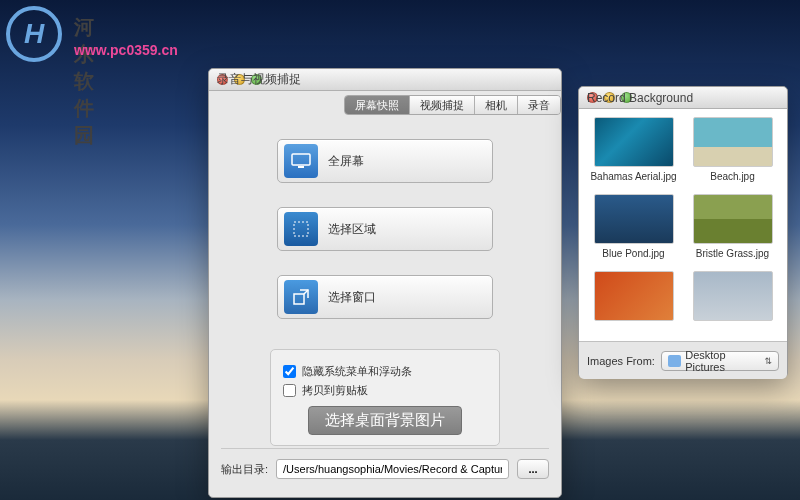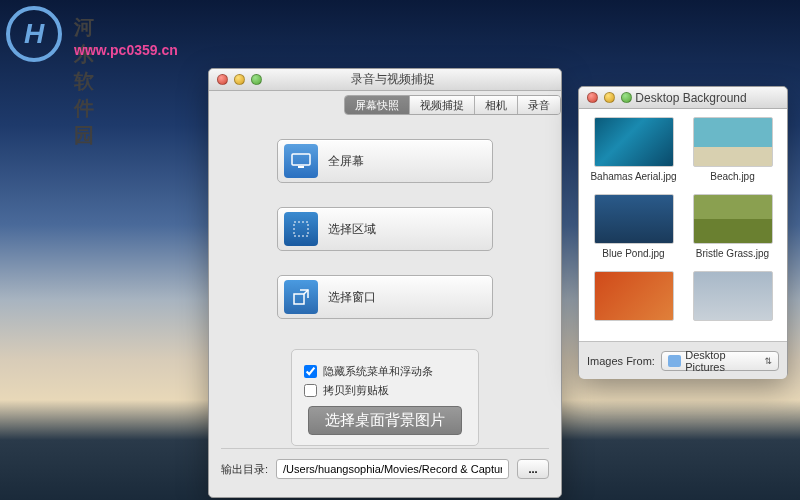--- a/index.html
+++ b/index.html
@@ -25,39 +25,39 @@
   .titlebar {
     height:22px; background:linear-gradient(#f7f7f7,#d8d8d8);
     border-bottom:1px solid #b0b0b0; border-radius:5px 5px 0 0;
     display:flex; align-items:center; position:relative;
   }
   .tl { display:flex; gap:6px; margin-left:8px; }
   .tlb { width:11px; height:11px; border-radius:50%; border:1px solid rgba(0,0,0,0.25);}
   .tlb.r{background:radial-gradient(circle at 35% 30%,#ff9a92,#d14836);}
   .tlb.y{background:radial-gradient(circle at 35% 30%,#ffe07a,#d6a021);}
   .tlb.g{background:radial-gradient(circle at 35% 30%,#9be28a,#5aaa3a);}
-  .wtitle { position:absolute; left:16px; right:0; text-align:center; font-size:12px; color:#444;}
+  .wtitle { position:absolute; left:8px; right:0; font-size:12px; color:#444;}
 
   .win-main { top:68px; left:208px; width:354px; height:430px; }
   .tabs { display:flex; justify-content:flex-end; padding:4px 0; }
   .seg { display:flex; border:1px solid #a8a8a8; border-radius:4px; overflow:hidden; height:20px; }
   .seg button { background:linear-gradient(#fdfdfd,#e2e2e2); border:none; border-right:1px solid #b0b0b0; padding:0 10px; font-size:11px; color:#333; cursor:pointer;}
   .seg button:last-child{border-right:none;}
   .seg button.active{ background:linear-gradient(#8a8a8a,#7a7a7a); color:#fff;}
   .main-body { padding:20px 30px 10px; }
   .bigbtn { display:flex; align-items:center; gap:10px; width:216px; height:44px; margin:0 auto 24px;
     background:linear-gradient(#fdfdfd,#e4e4e4); border:1px solid #b0b0b0; border-radius:5px;
     box-shadow:0 1px 0 #fff inset; cursor:pointer;}
   .bigbtn .iconbox { width:34px; height:34px; margin-left:6px; border-radius:4px;
     display:flex; align-items:center; justify-content:center; color:#fff;}
   .ic-blue1{background:linear-gradient(#5aa0e0,#2a70c0);}
   .ic-blue2{background:linear-gradient(#3a8ad0,#1a5aa0);}
   .ic-blue3{background:linear-gradient(#4a9ae0,#2a6ab0);}
   .bigbtn .lbl{font-size:12px; color:#333;}
-  .checks { margin-top:30px; border:1px solid #c8c8c8; border-radius:5px; padding:10px 12px; background:#f0f0f0; width:188px; margin-left:auto; margin-right:auto;}
+  .checks { margin-top:30px; border:1px solid #c8c8c8; border-radius:5px; padding:10px 12px; background:#f0f0f0; width:230px; margin-left:auto; margin-right:auto;}
   .ck { display:flex; align-items:center; gap:6px; margin:4px 0;}
   .greybtn { display:block; margin:8px auto 0; padding:4px 16px; background:linear-gradient(#9a9a9a,#808080); border:1px solid #707070; border-radius:4px; color:#fff; font-size:15px; cursor:pointer;}
   .outrow { position:absolute; bottom:18px; left:12px; right:12px; display:flex; align-items:center; gap:8px; border-top:1px solid #c8c8c8; padding-top:10px;}
   .outrow input[type=text]{ flex:1; height:20px; border:1px solid #b0b0b0; border-radius:3px; padding:0 6px; font-size:11px; background:#fff;}
   .dotbtn{ width:32px; height:20px; border:1px solid #b0b0b0; border-radius:4px; background:linear-gradient(#fdfdfd,#e2e2e2); cursor:pointer; font-weight:bold; font-size:11px;}
 
   .win-side { top:86px; left:578px; width:210px; height:292px; }
   .side-body { height:232px; overflow:hidden; background:#fff; display:grid; grid-template-columns:1fr 1fr; padding:8px 6px; gap:4px 2px;}
   .thumb { display:flex; flex-direction:column; align-items:center; gap:4px;}
   .timg { width:80px; height:50px; border:1px solid #ccc; border-radius:2px;}
@@ -148,21 +148,21 @@
   </div>
 </div>
 
 <div class="win win-side">
   <div class="titlebar">
     <div class="tl">
       <div class="tlb r"></div>
       <div class="tlb y"></div>
       <div class="tlb g"></div>
     </div>
-    <div class="wtitle">Desktop Background</div>
+    <div class="wtitle">Record Background</div>
   </div>
   <div class="side-body">
     <div class="thumb">
         <div class="timg t1"></div>
         <div class="tcap">Bahamas Aerial.jpg</div>
       </div>
     <div class="thumb">
         <div class="timg t2"></div>
         <div class="tcap">Beach.jpg</div>
       </div>

